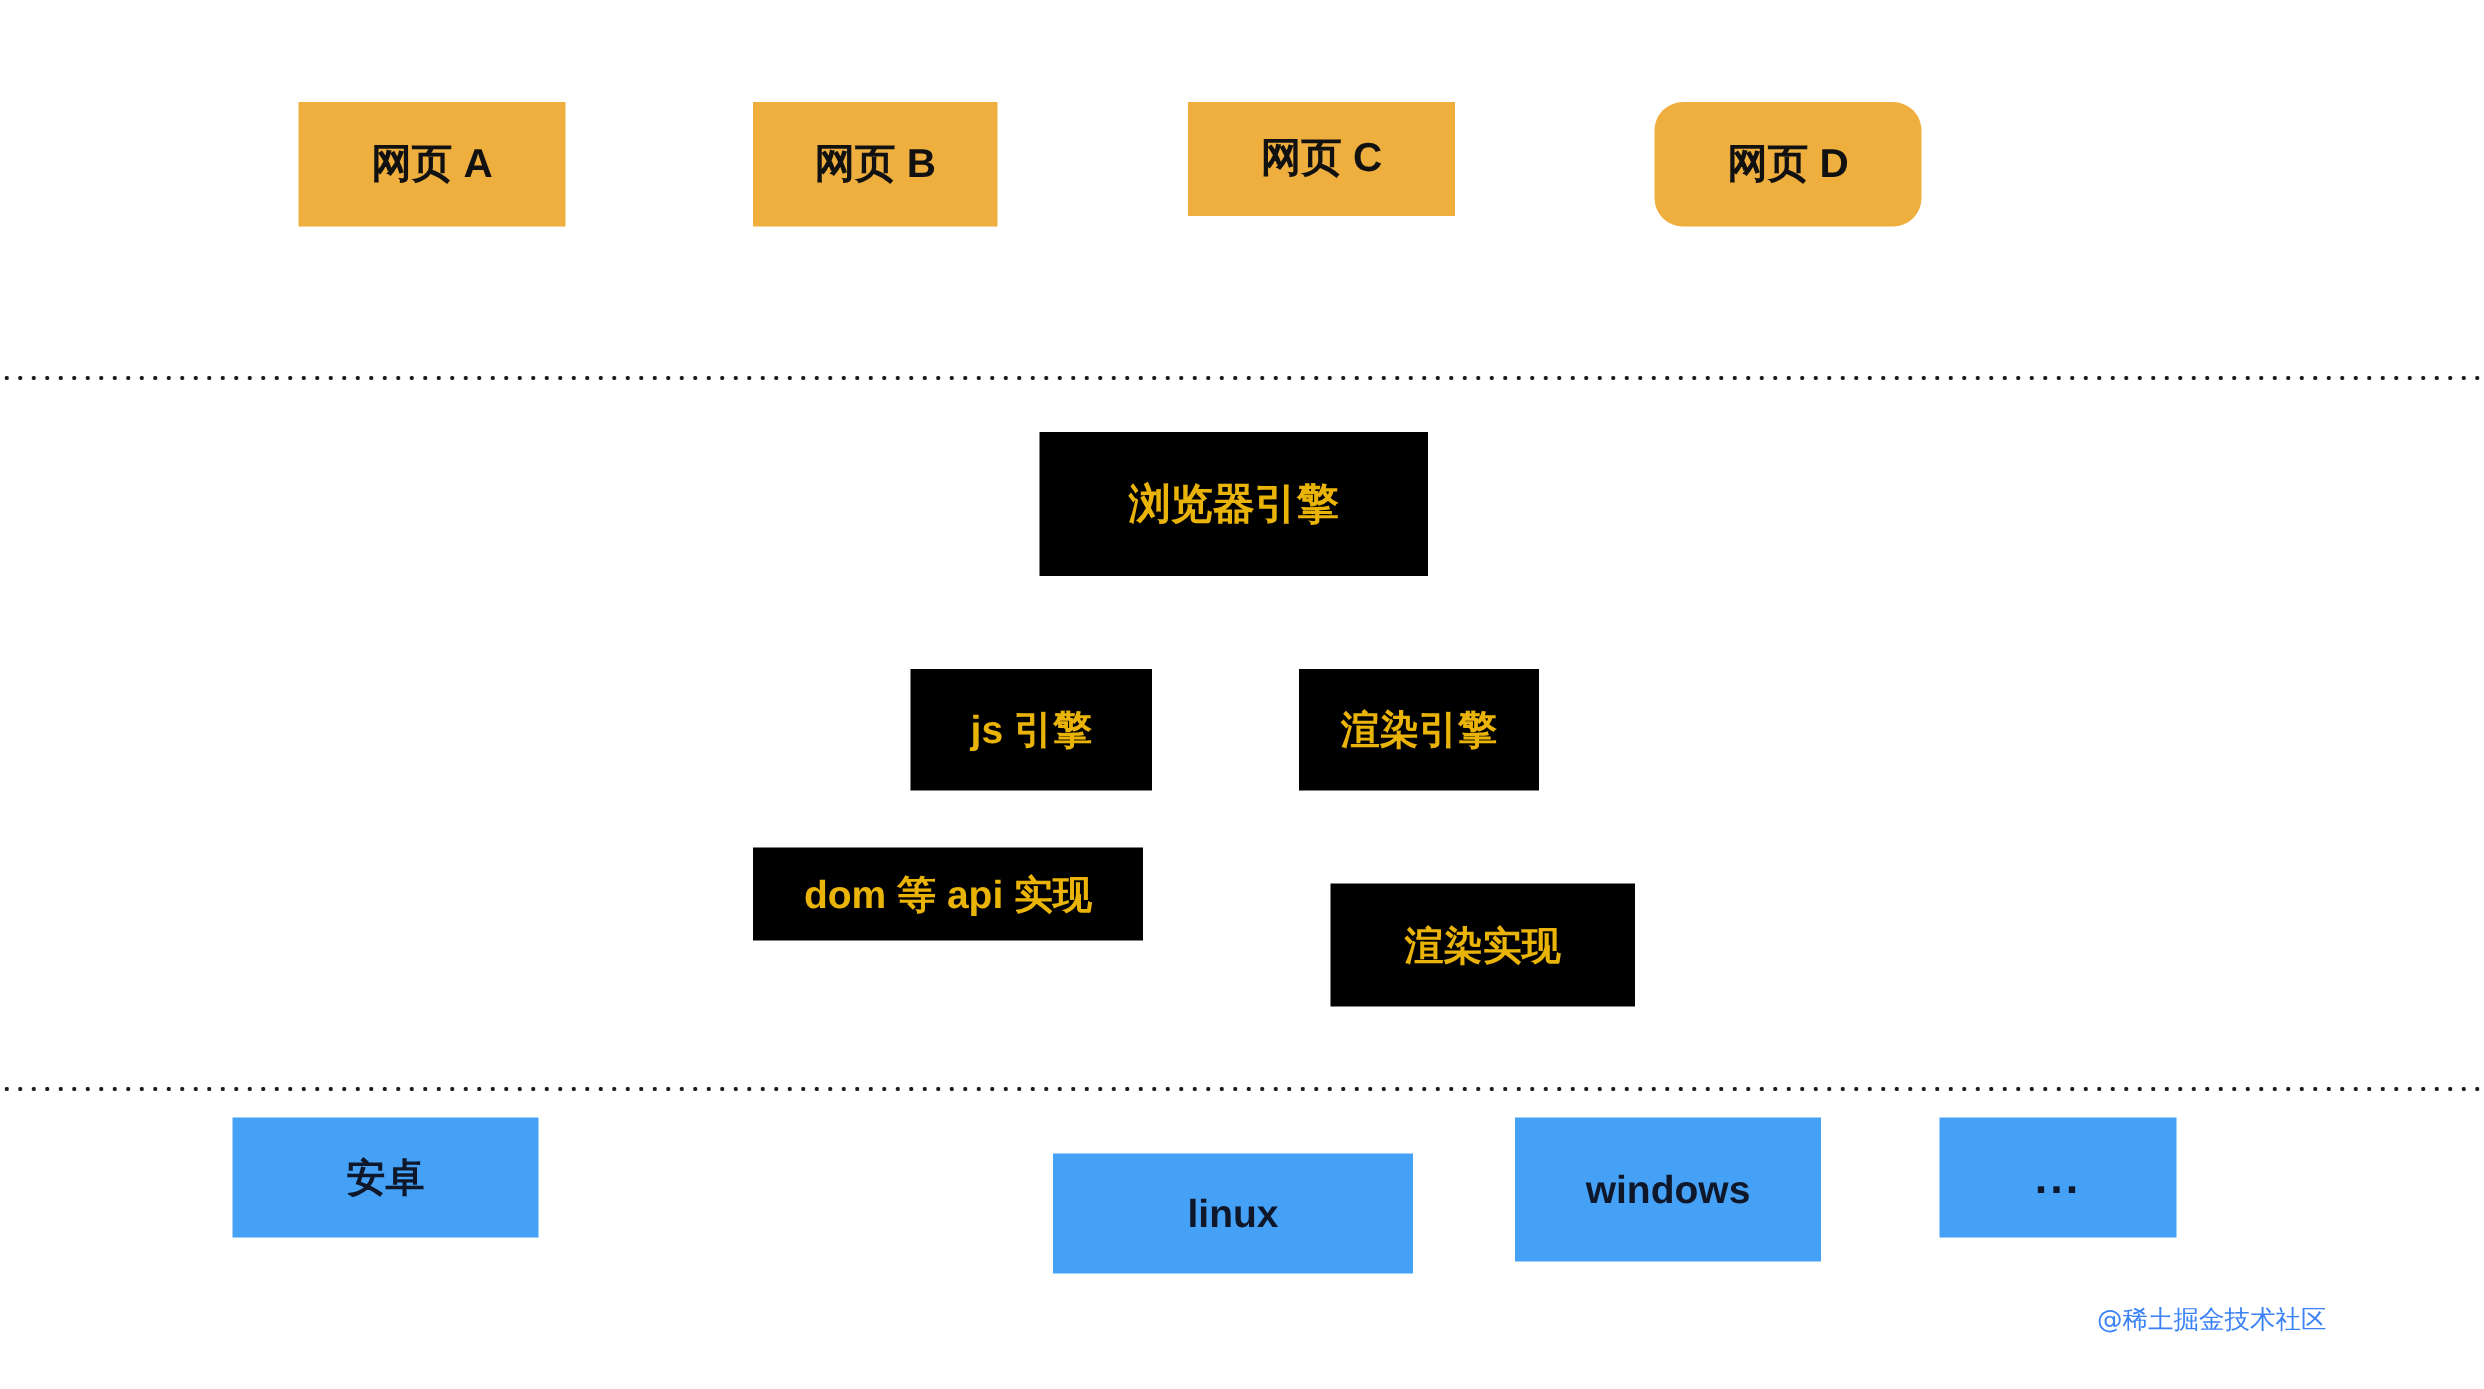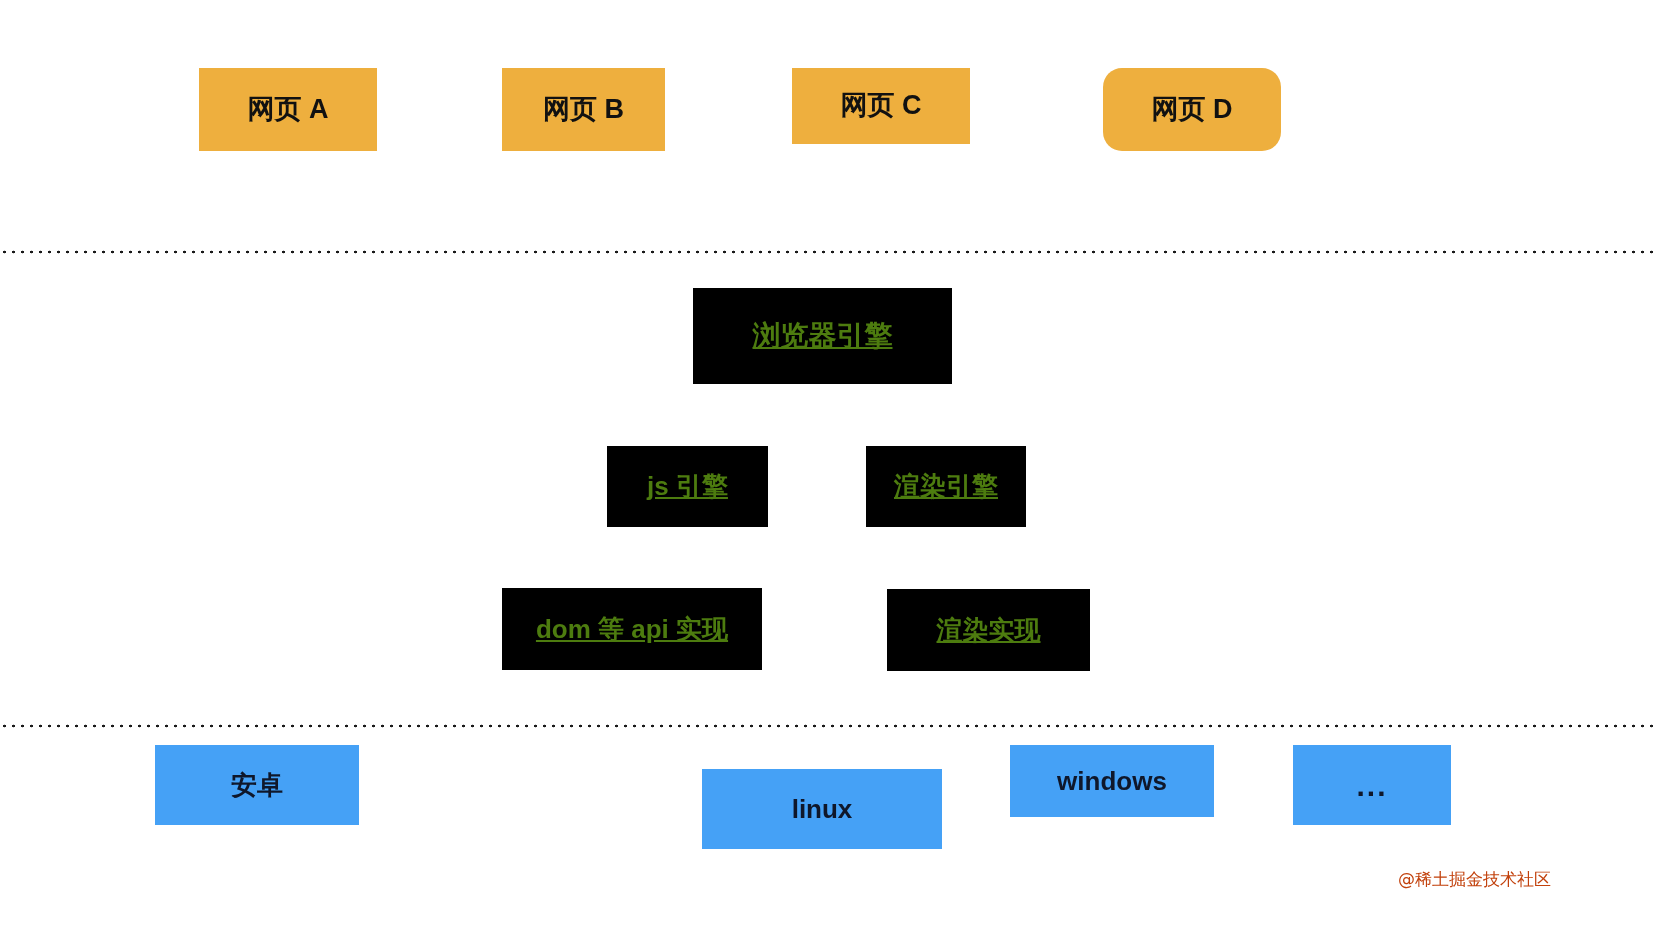--- a/index.html
+++ b/index.html
@@ -30,23 +30,22 @@
     white-space: nowrap;
   }
   .box-web {
     background: #eeaf3e;
     color: #111111;
     font-size: 27px;
     font-weight: 700;
   }
   .box-engine {
     background: #000000;
-    color: #4d7c0f;
+    color: #eab308;
     font-weight: 700;
-    text-decoration: underline;
   }
   .box-engine.lvl1 { font-size: 28px; }
   .box-engine.lvl2 { font-size: 26px; align-items: center; }
   .box-engine.lvl3 { font-size: 26px; }
   .box-os {
     background: #45a1f6;
     color: #0f172a;
     font-size: 26px;
     font-weight: 700;
   }
@@ -59,21 +58,21 @@
     left: 0;
     width: 1656px;
     height: 4px;
     background-image: radial-gradient(circle, #1a1a1a 1.2px, rgba(0,0,0,0) 1.6px);
     background-size: 9px 4px;
     background-repeat: repeat-x;
     background-position: 0 center;
   }
   .watermark {
     position: absolute;
-    color: #c2410c;
+    color: #3b82f6;
     font-size: 17px;
     font-weight: 400;
     white-space: nowrap;
     font-family: "DejaVu Sans", sans-serif;
   }
 </style>
 </head>
 <body>
 
 <div id="canvas">
@@ -97,36 +96,36 @@
     <span>浏览器引擎</span>
   </div>
 
   <div class="box box-engine lvl2" style="left: 607px; top: 446px; width: 161px; height: 81px;">
     <span>js 引擎</span>
   </div>
   <div class="box box-engine lvl2" style="left: 866px; top: 446px; width: 160px; height: 81px;">
     <span>渲染引擎</span>
   </div>
 
-  <div class="box box-engine lvl3" style="left: 502px; top: 588px; width: 260px; height: 82px;">
+  <div class="box box-engine lvl3" style="left: 502px; top: 565px; width: 260px; height: 62px;">
     <span>dom 等 api 实现</span>
   </div>
   <div class="box box-engine lvl3" style="left: 887px; top: 589px; width: 203px; height: 82px;">
     <span>渲染实现</span>
   </div>
 
   <div class="divider" style="top: 724px;"></div>
 
   <div class="box box-os" style="left: 155px; top: 745px; width: 204px; height: 80px;">
     <span>安卓</span>
   </div>
   <div class="box box-os" style="left: 702px; top: 769px; width: 240px; height: 80px;">
     <span>linux</span>
   </div>
-  <div class="box box-os" style="left: 1010px; top: 745px; width: 204px; height: 72px; text-align: right;">
+  <div class="box box-os" style="left: 1010px; top: 745px; width: 204px; height: 96px; text-align: right;">
     <span>windows</span>
   </div>
   <div class="box box-os ellipsis" style="left: 1293px; top: 745px; width: 158px; height: 80px;">
     <span>...</span>
   </div>
 
   <div class="watermark" style="left: 1398px; top: 868px;">@稀土掘金技术社区</div>
 
 </div>
 

